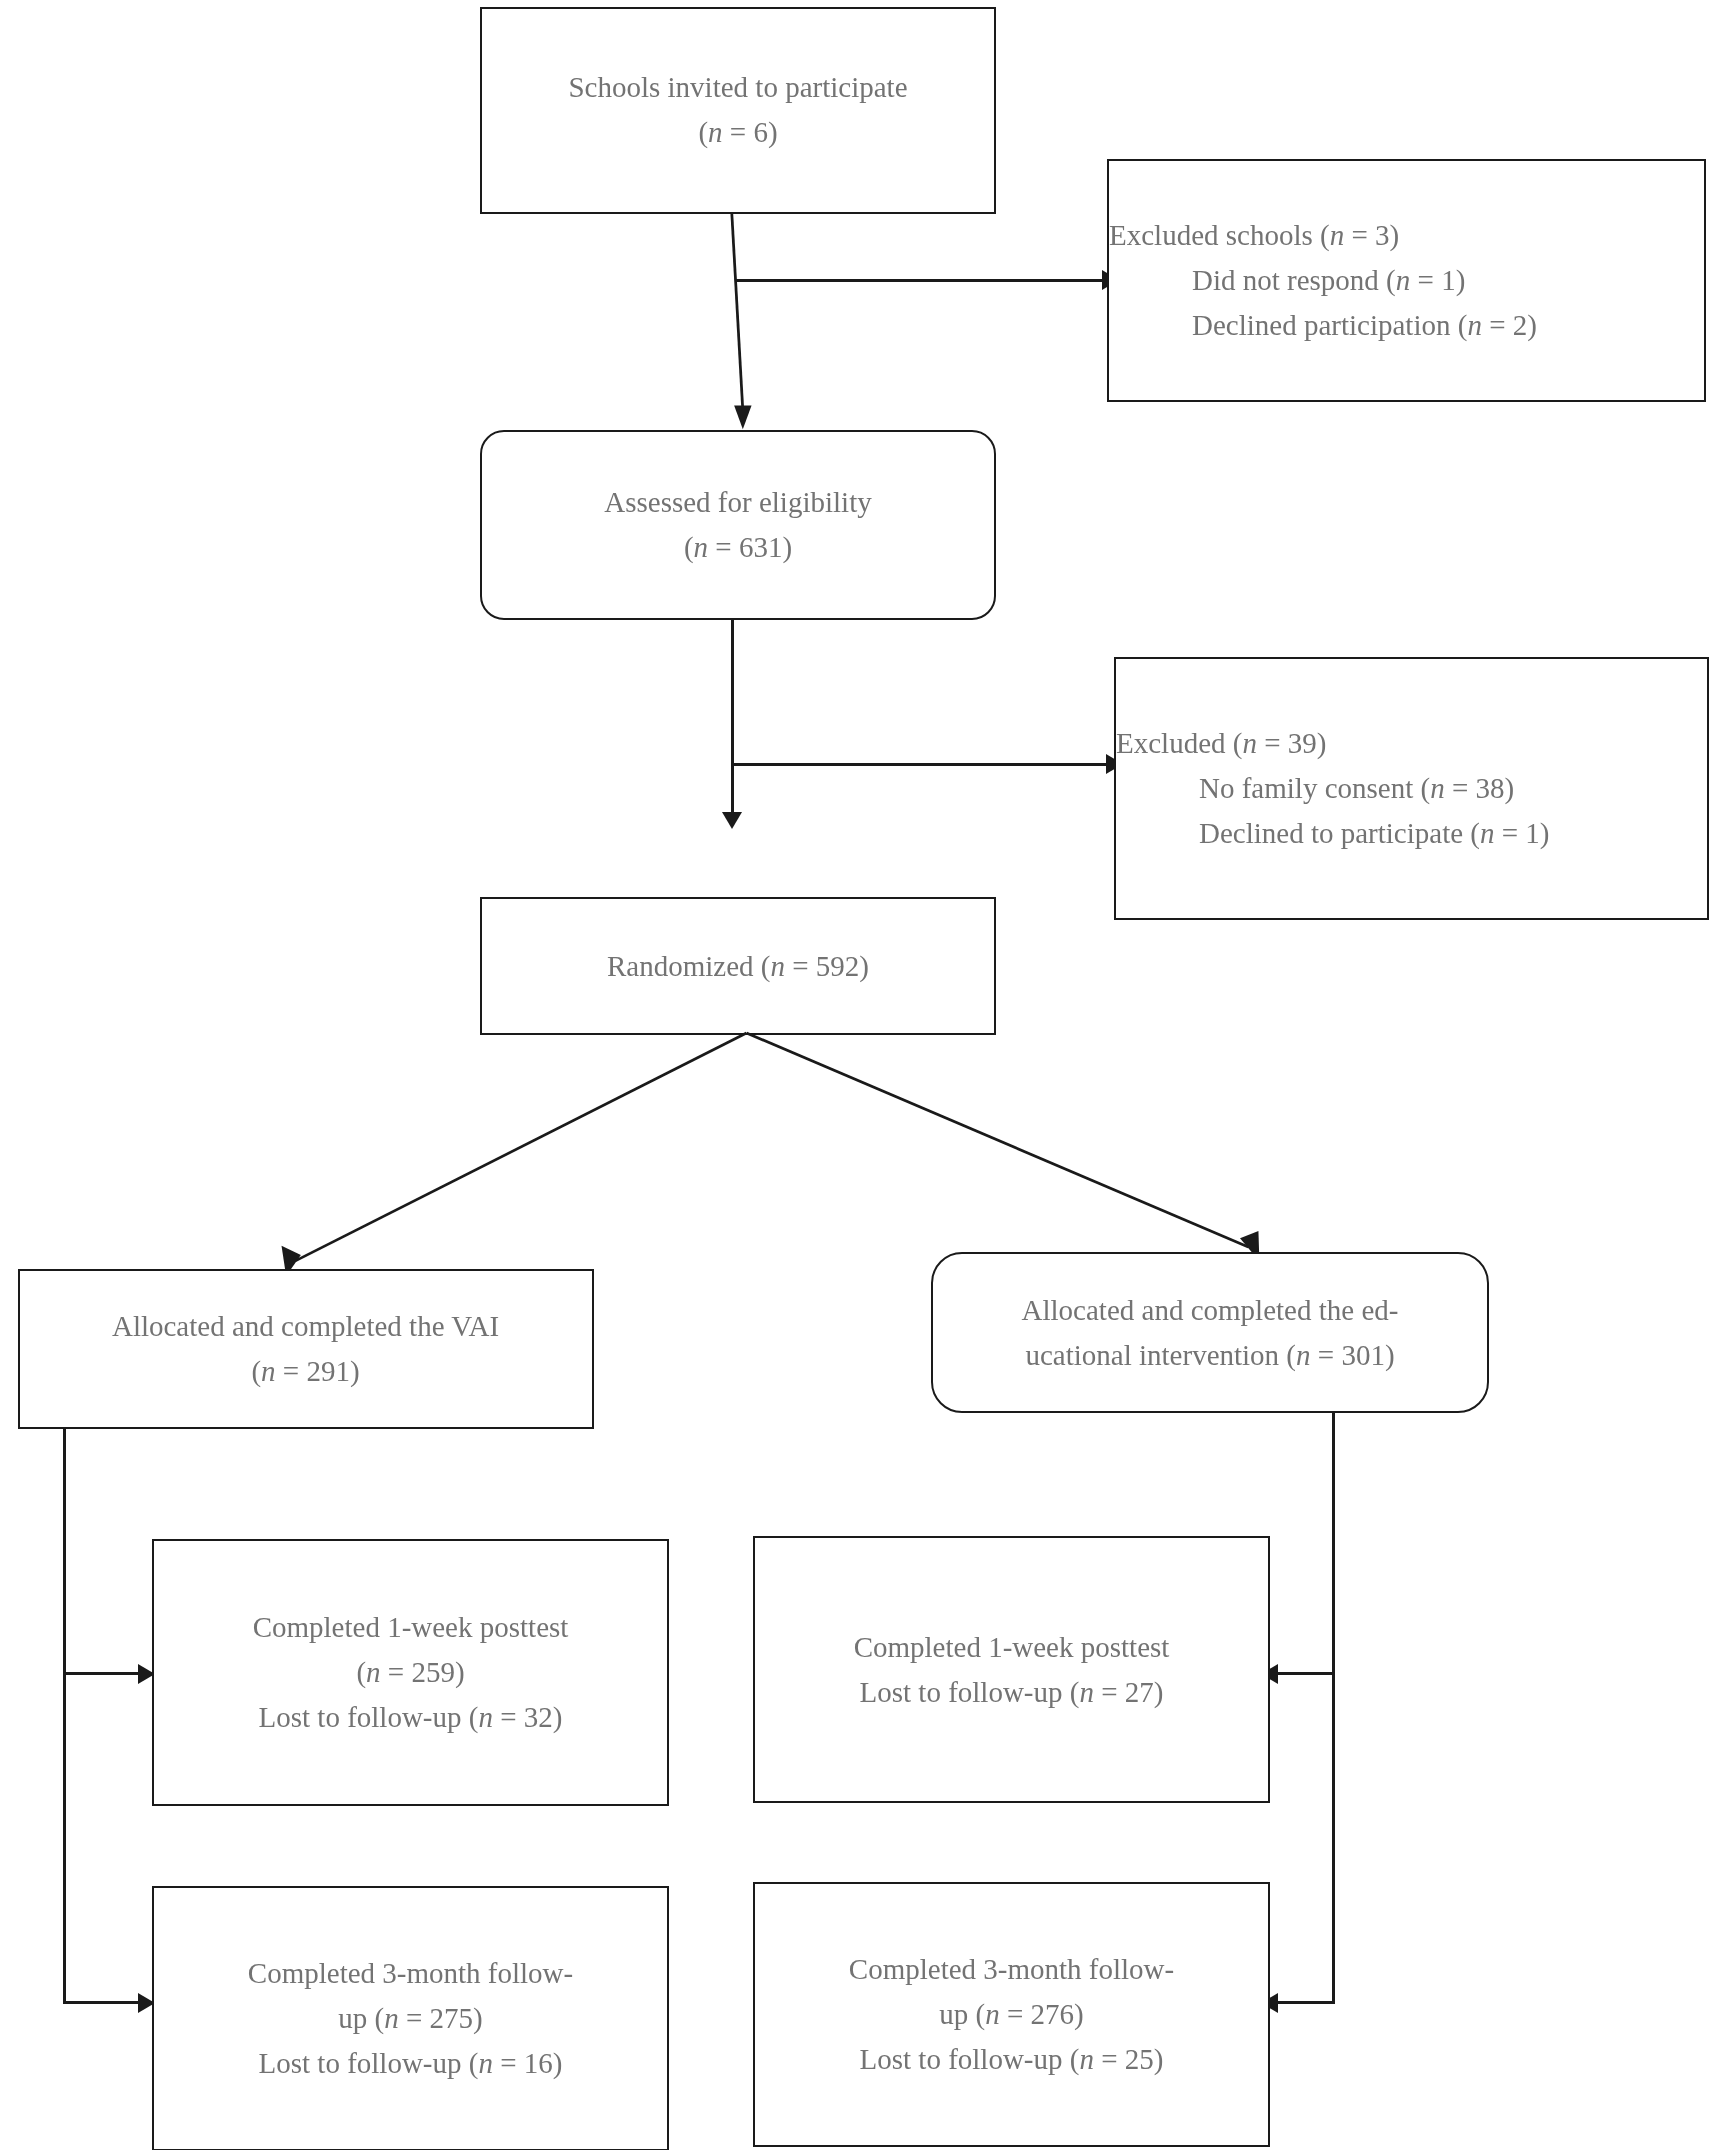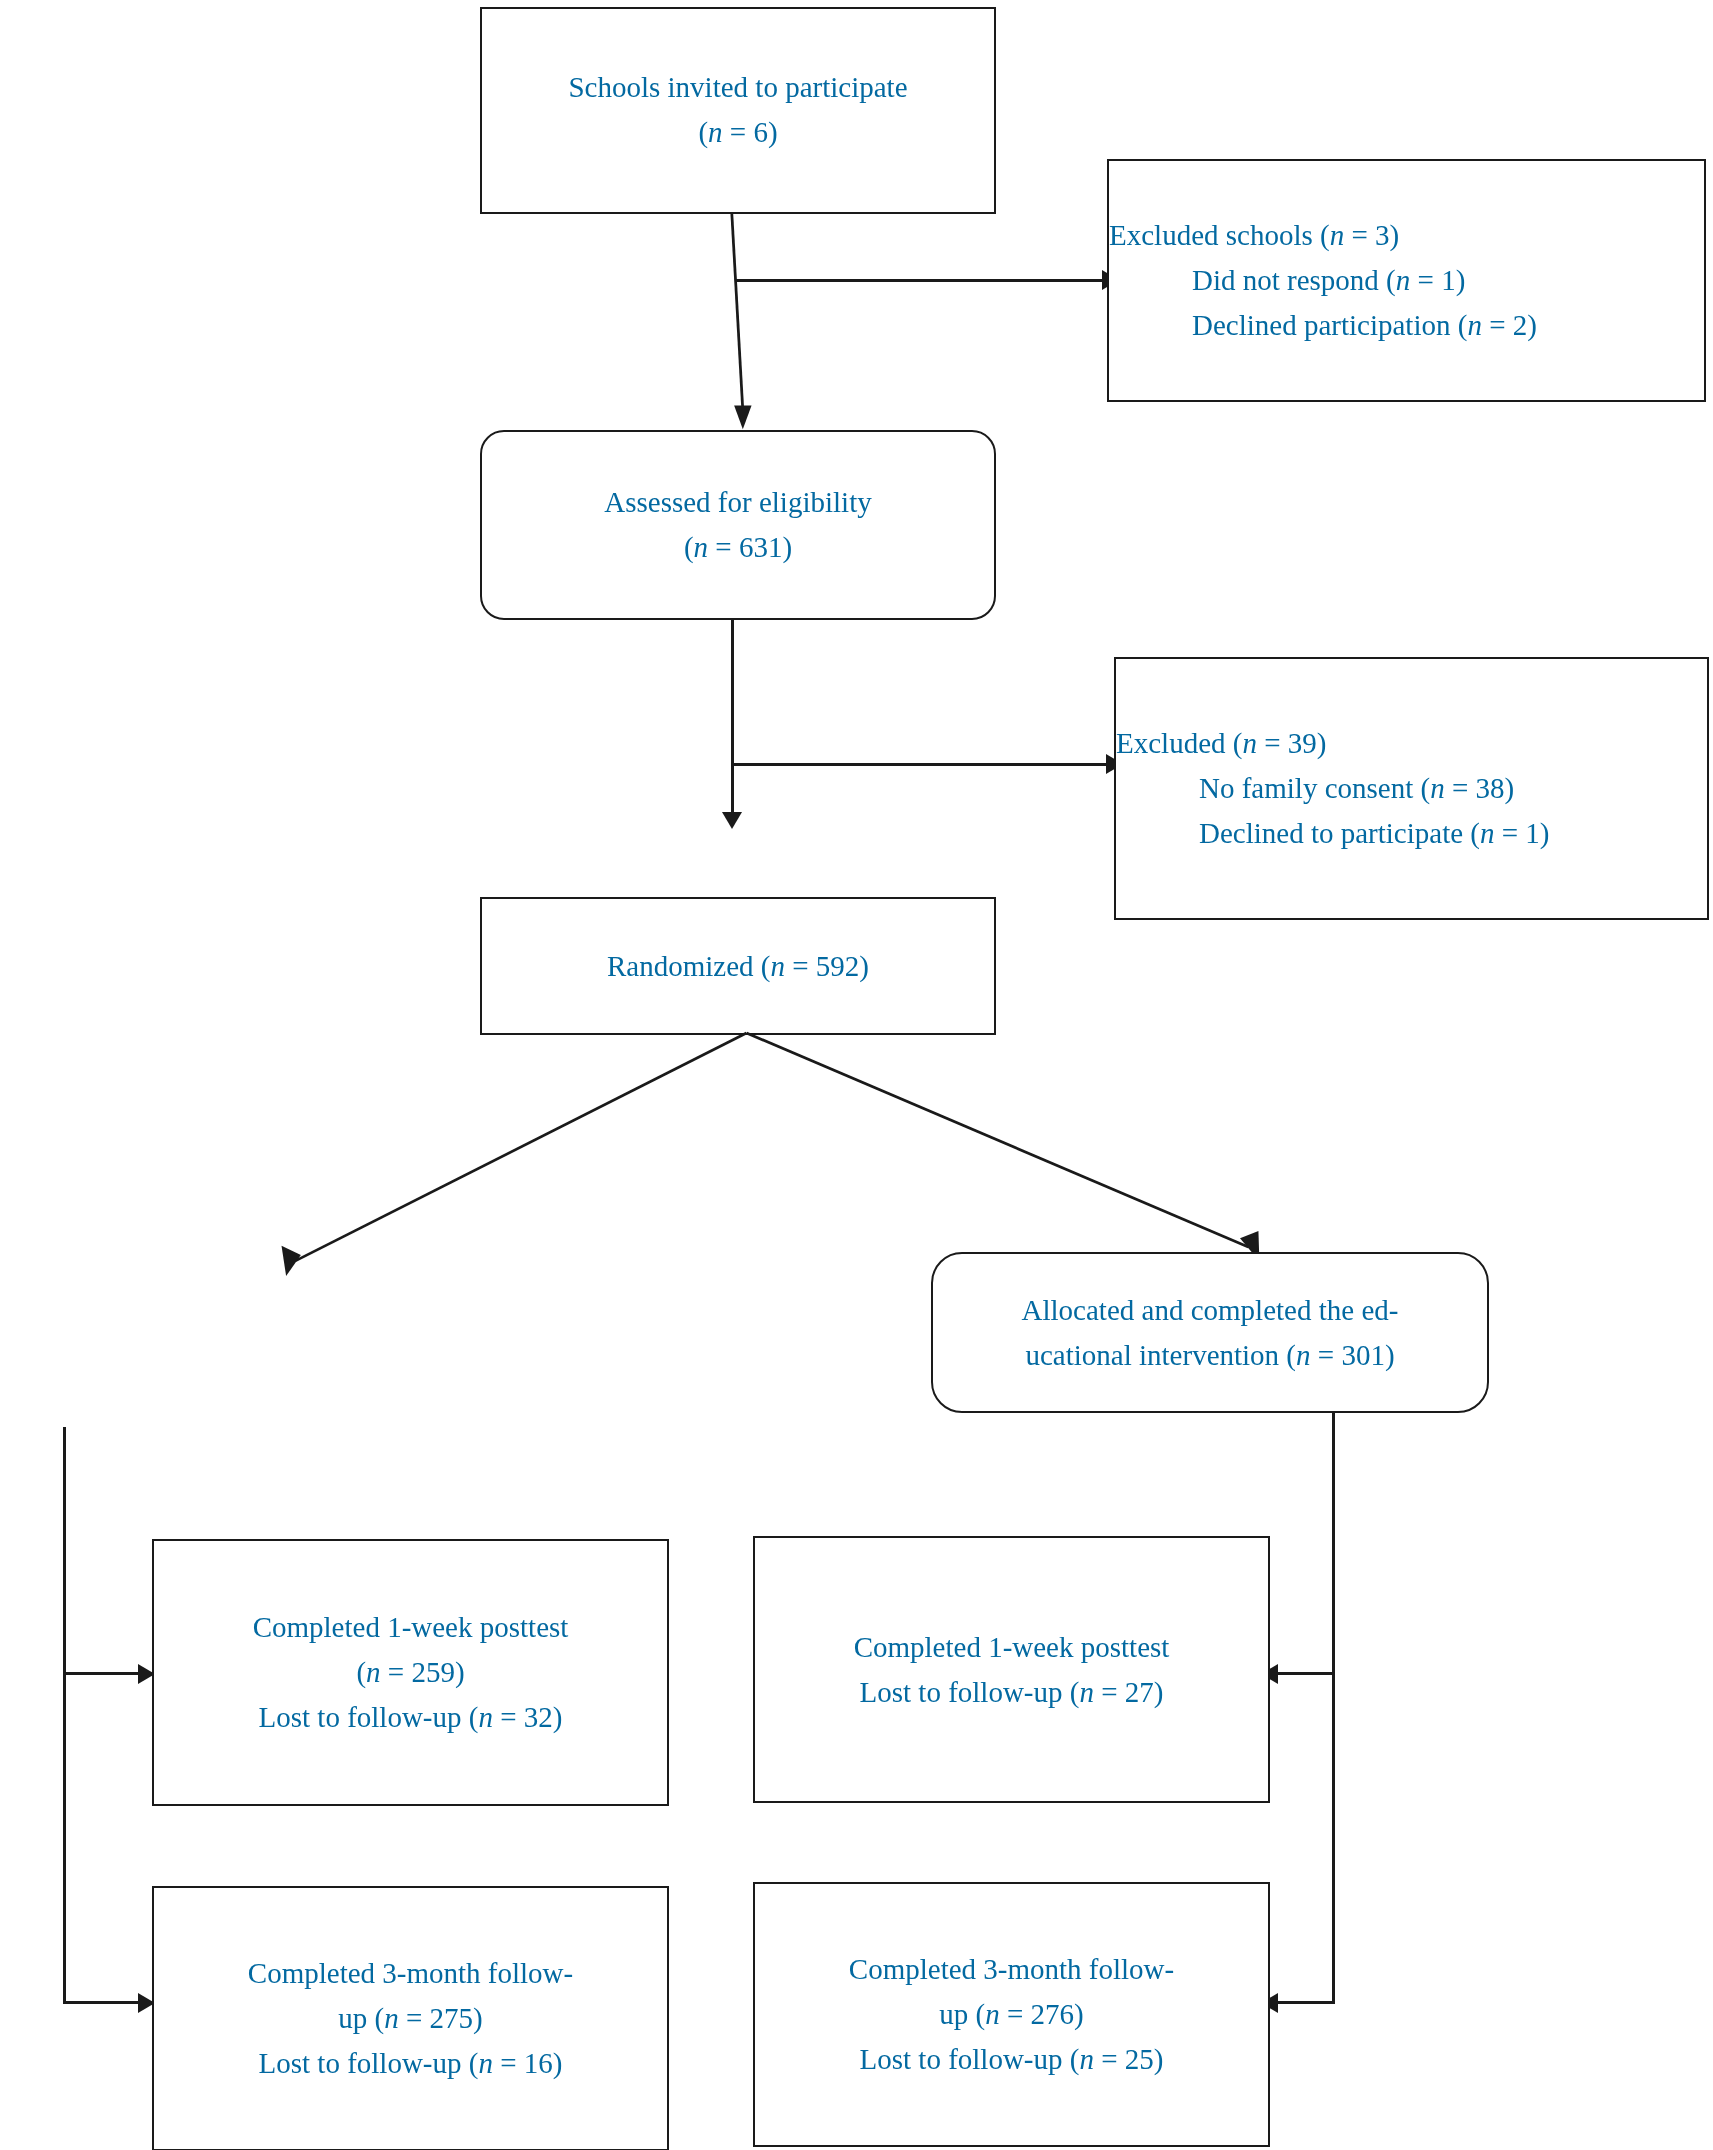--- a/index.html
+++ b/index.html
@@ -18,21 +18,21 @@
     overflow: hidden;
   }
   .node {
     position: absolute;
     box-sizing: border-box;
     background: #ffffff;
     border: 2.3px solid #1a1a1a;
     display: flex;
     flex-direction: column;
     justify-content: center;
-    color: #0369a1;
+    color: #737373;
     font-size: 29px;
     line-height: 1.55;
   }
   .node .ln {
     display: block;
     white-space: nowrap;
   }
   .center   { text-align: center; }
   .leftal   { text-align: left; }
   .indent   { padding-left: 83px; }
@@ -114,20 +114,24 @@
     <span class="ln"><span>Randomized (</span><span class="ital">n</span><span> = 592)</span></span>
   </div>
 
   <svg class="diag" style="left:55px; top:1033px; width:1383px; height:244px;" viewBox="0 0 3000 530" width="1383" height="244">
     <line x1="1500" y1="0" x2="520" y2="495" stroke="#1a1a1a" stroke-width="6"></line>
     <polygon points="500,528 490,462 532,482" fill="#1a1a1a"></polygon>
     <line x1="1500" y1="0" x2="2590" y2="465" stroke="#1a1a1a" stroke-width="6"></line>
     <polygon points="2614,496 2572,446 2612,430" fill="#1a1a1a"></polygon>
   </svg>
 
+  <div class="node center" style="left:17.5px; top:1269px; width:576px; height:160px;">
+    <span class="ln">Allocated and completed the VAI</span>
+    <span class="ln"><span>(</span><span class="ital">n</span><span> = 291)</span></span>
+  </div>
 
   <div class="node center" style="left:931px; top:1252px; width:558px; height:161px;border-radius:31px;">
     <span class="ln">Allocated and completed the ed-</span>
     <span class="ln"><span>ucational intervention (</span><span class="ital">n</span><span> = 301)</span></span>
   </div>
 
   <div class="vline" style="left:63px; top:1427px; height:576px;"></div>
   <div class="hline" style="left:63px; top:1672px; width:83px;"></div>
   <div class="arrow-right" style="left:138px; top:1664px;"></div>
   <div class="hline" style="left:63px; top:2001px; width:83px;"></div>

